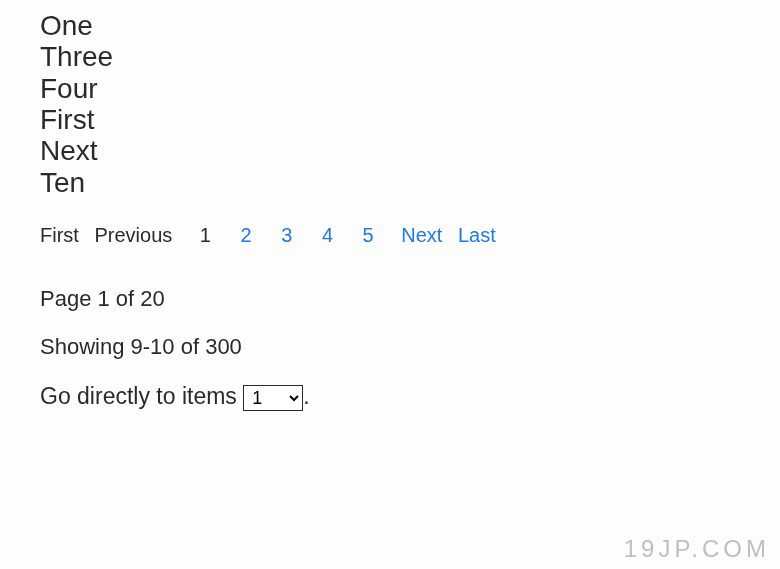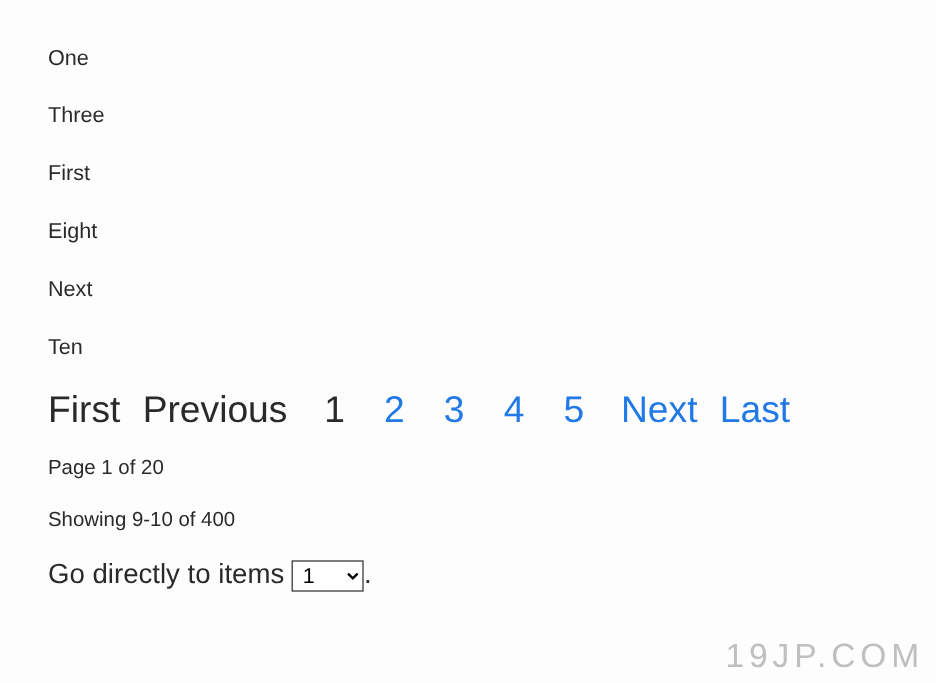--- a/index.html
+++ b/index.html
@@ -19,26 +19,25 @@
     font-size: 23px;
     line-height: 1.12;
   }
   .list {
     margin: 0 0 26px 0;
     padding: 0;
     list-style: none;
   }
   .list li {
     padding: 0;
-    font-size: 18px;
-    margin-top: 28px;
+    font-size: 28px;
   }
   .pager {
-    margin-bottom: 20px;
-    font-size: 31px;
+    margin-bottom: 40px;
+    font-size: 20px;
   }
   .pager .nav-link {
     color: #2a2a2a;
     display: inline-block;
     margin-right: 10px;
     cursor: default;
   }
   .pager .nav-link.active {
     color: #2079e6;
     cursor: pointer;
@@ -48,21 +47,21 @@
     margin: 0 12px;
     color: #2079e6;
     cursor: pointer;
   }
   .pager .page-num.current {
     color: #2a2a2a;
     cursor: default;
   }
   .gap-left { margin-left: 10px; }
   .status-line {
-    font-size: 17px;
+    font-size: 22px;
     margin-bottom: 24px;
   }
   .control-line {
     font-size: 23px;
     margin-bottom: 24px;
   }
   select.inline-select {
     font-size: 18px;
     font-family: inherit;
     border: 1px solid #2a2a2a;
@@ -71,38 +70,38 @@
     vertical-align: baseline;
   }
   select.inline-select.wide { width: 160px; }
   select.inline-select.narrow { width: 60px; }
   .watermark {
     position: absolute;
     right: 10px;
     bottom: 6px;
     font-family: "Arial Narrow", Arial, sans-serif;
     font-stretch: condensed;
-    font-size: 28px;
+    font-size: 24px;
     letter-spacing: 4px;
     font-weight: 400;
     color: #bfbfbf;
     pointer-events: none;
     user-select: none;
   }
 </style>
 </head>
 <body>
 
 <div class="wrap">
 
   <ul class="list">
     <li>One</li>
     <li>Three</li>
+    <li>Four</li>
     <li>First</li>
-    <li>Eight</li>
     <li>Next</li>
     <li>Ten</li>
   </ul>
 
   <div class="pager">
     <span class="nav-link">First</span>
     <span class="nav-link">Previous</span>
     <span class="page-num current gap-left">1</span>
     <span class="page-num">2</span>
     <span class="page-num">3</span>
@@ -110,21 +109,21 @@
     <span class="page-num">5</span>
     <span class="nav-link active gap-left">Next</span>
     <span class="nav-link active">Last</span>
   </div>
 
   <div class="status-line">
     <span>Page </span><span>1</span><span> of </span><span>20</span>
   </div>
 
   <div class="status-line">
-    <span>Showing </span><span>9-10</span><span> of </span><span>400</span>
+    <span>Showing </span><span>9-10</span><span> of </span><span>300</span>
   </div>
 
 
   <div class="control-line">
     <span>Go directly to items </span><select class="inline-select narrow">
       <option selected="">1</option>
     </select><span>.</span>
   </div>
 
 </div>

